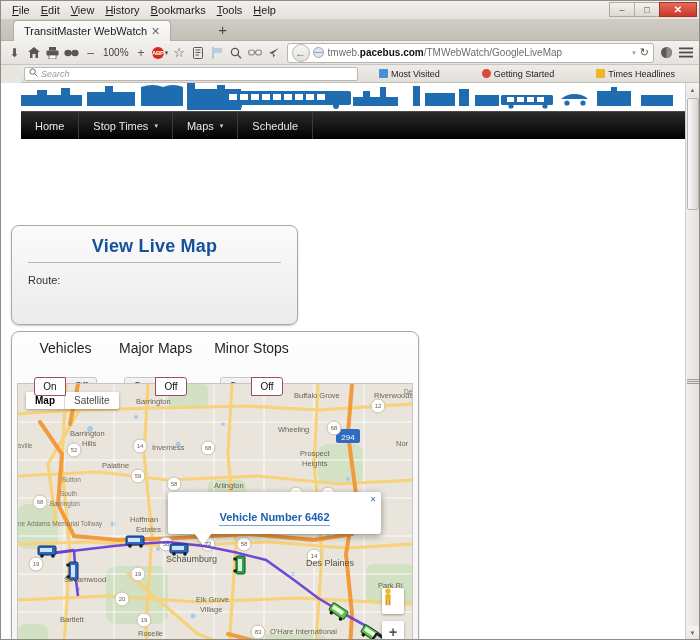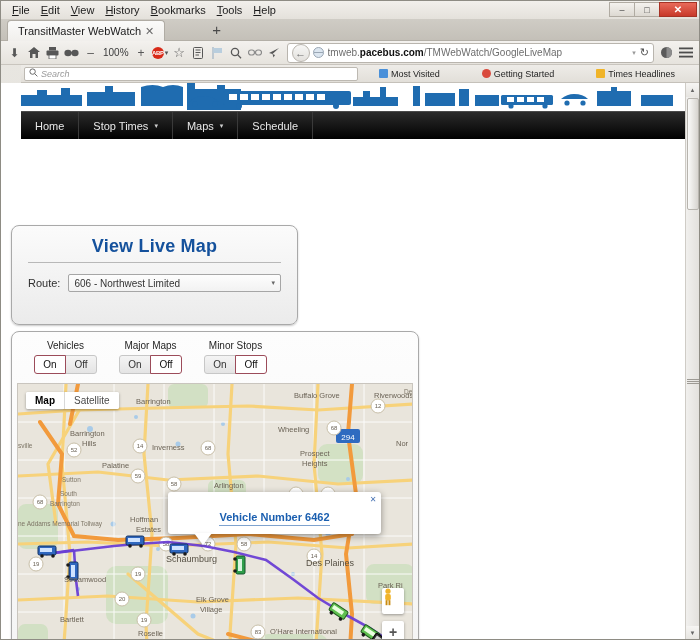--- a/index.html
+++ b/index.html
@@ -52,21 +52,21 @@
     background: linear-gradient(to bottom,#e86a5a,#c8392a);
     border-color: #a63325;
     color: #fff; font-size: 10px; font-weight: bold;
   }
 
   
   #tabstrip {
     height: 22px;
     background: linear-gradient(to bottom,#cfccc5,#c4c0b8);
     display: flex; align-items: flex-end;
-    padding-left: 6px;
+    padding-left: 12px;
     border-bottom: 1px solid #b3afa7;
     gap: 40px;
   }
   .tab {
     height: 21px;
     background: linear-gradient(to bottom,#fbfbfa,#f1efec);
     border: 1px solid #b0aca4; border-bottom: none;
     border-radius: 4px 4px 0 0;
     display: flex; align-items: center;
     padding: 0 6px 0 10px;
@@ -251,21 +251,21 @@
     width: 408px; height: 382px;
     background: linear-gradient(to bottom,#fdfdfd,#f3f3f3);
     border: 1px solid #a9a9a9;
     border-radius: 8px;
     box-shadow: 0 1px 2px rgba(0,0,0,0.2);
   }
   #toggles {
     display: flex; padding: 8px 0 0 22px; gap: 22px;
   }
   .tgroup { display: flex; flex-direction: column; align-items: center; }
-  .tlabel { font-size: 10px; color: #1f1f1f; margin-bottom: 4px; }
+  .tlabel { font-size: 14px; color: #1f1f1f; margin-bottom: 21px; }
   .tbtns { display: flex; }
   .tbtn {
     width: 32px; height: 19px;
     display: flex; align-items: center; justify-content: center;
     font-size: 10px; color: #333;
     border: 1px solid #c7c7c7;
     background: linear-gradient(to bottom,#f4f4f4,#e4e4e4);
   }
   .tbtn:first-child { border-radius: 3px 0 0 3px; }
   .tbtn:last-child { border-radius: 0 3px 3px 0; margin-left: -1px; text-align: right; }
@@ -615,24 +615,20 @@
           <span>Schedule</span>
         </div>
         <div class="nav-spacer"></div>
       </div>
 
       <div id="routepanel">
         <div id="panel-title">View Live Map</div>
         <div id="panel-rule"></div>
         <div id="route-row">
           <div id="route-label">Route:</div>
-          <div id="route-select">
-            <span id="route-value">606 - Northwest Limited</span>
-            <span id="route-arrow">▾</span>
-          </div>
         </div>
       </div>
 
       <div id="mapcard">
 
         <div id="toggles">
           <div class="tgroup">
             <div class="tlabel">Vehicles</div>
             <div class="tbtns">
               <div class="tbtn sel">On</div>

